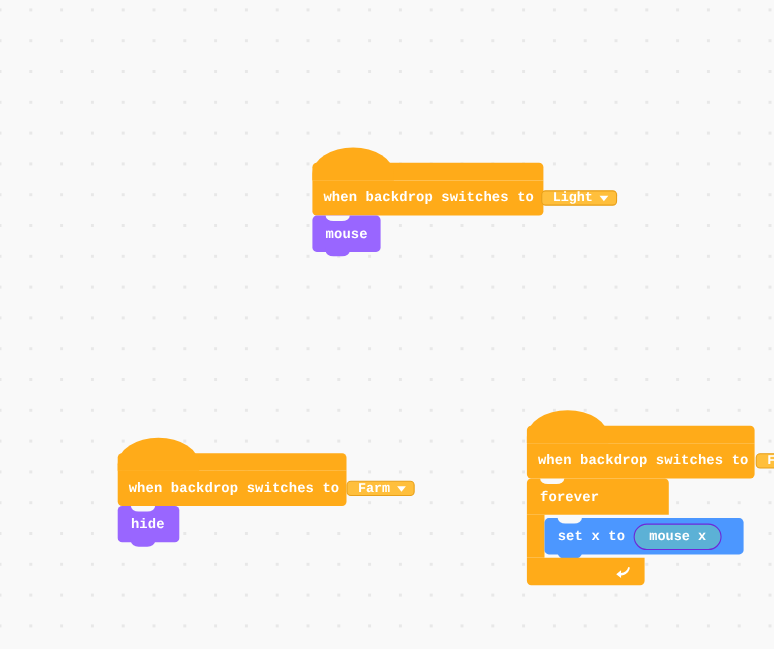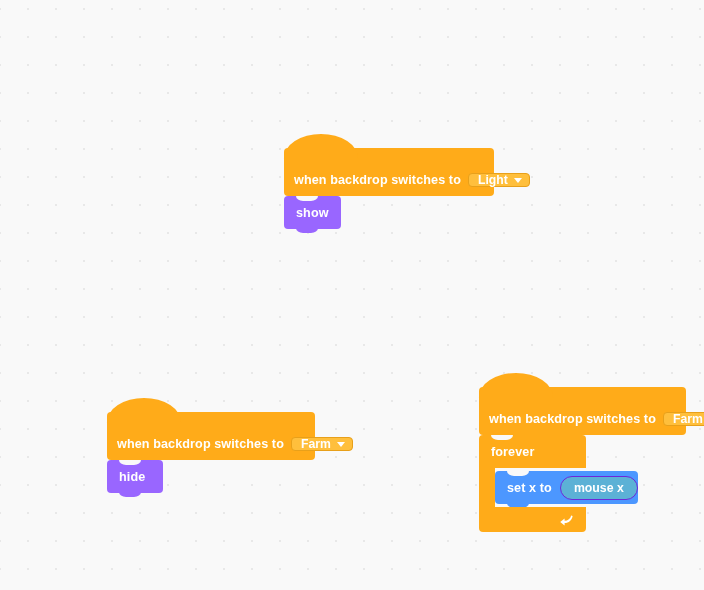--- a/index.html
+++ b/index.html
@@ -22,20 +22,21 @@
     height: 590px;
     background-color: #F9F9F9;
     background-image: radial-gradient(#E8E8E8 1.4px, transparent 1.5px);
     background-size: 28px 28px;
     background-position: 14px 23px;
     overflow: hidden;
   }
 
   .script {
     position: absolute;
+    font-family: Liberation Mono, monospace;
   }
 
   
   .blk-label {
     font-size: 12.6px;
     font-weight: bold;
     color: #FFFFFF;
     white-space: nowrap;
     letter-spacing: 0.1px;
   }
@@ -216,21 +217,21 @@
         <span class="blk-label">when backdrop switches to</span>
         <span class="dropdown">
           <span class="dd-text">Light</span>
           <span class="caret"></span>
         </span>
         <span class="bump" style="background:#FFAB19;"></span>
       </div>
     </div>
     <div class="stack looks" style="margin-top:0px;">
       <span class="notch"></span>
-      <span class="blk-label">show</span>
+      <span class="blk-label">mouse</span>
       <span class="bump" style="background:#9966FF;"></span>
     </div>
   </div>
 
   <div class="script" style="left:107px; top:412px;">
     <div class="hat">
       <div class="hat-top">
         <div class="hat-dome"></div>
       </div>
       <div class="hat-body" style="width:208px;">
@@ -258,28 +259,28 @@
         <span class="blk-label">when backdrop switches to</span>
         <span class="dropdown">
           <span class="dd-text">Farm</span>
 
         </span>
         <span class="bump" style="background:#FFAB19;"></span>
       </div>
     </div>
 
     <div class="cblock">
-      <div class="c-header" style="width:107px;">
+      <div class="c-header" style="width:129px;">
         <span class="notch"></span>
         <span class="blk-label">forever</span>
       </div>
       <div class="c-middle">
         <div class="c-arm"></div>
         <div class="c-slot">
-          <div class="stack motion" style="padding-right:0;">
+          <div class="stack motion" style="padding-right:20px;">
             <span class="notch"></span>
             <span class="blk-label">set x to</span>
             <span class="reporter">
               <span class="rep-text">mouse x</span>
             </span>
             <span class="bump" style="background:#4C97FF;"></span>
           </div>
         </div>
       </div>
       <div class="c-footer" style="width:107px;">

